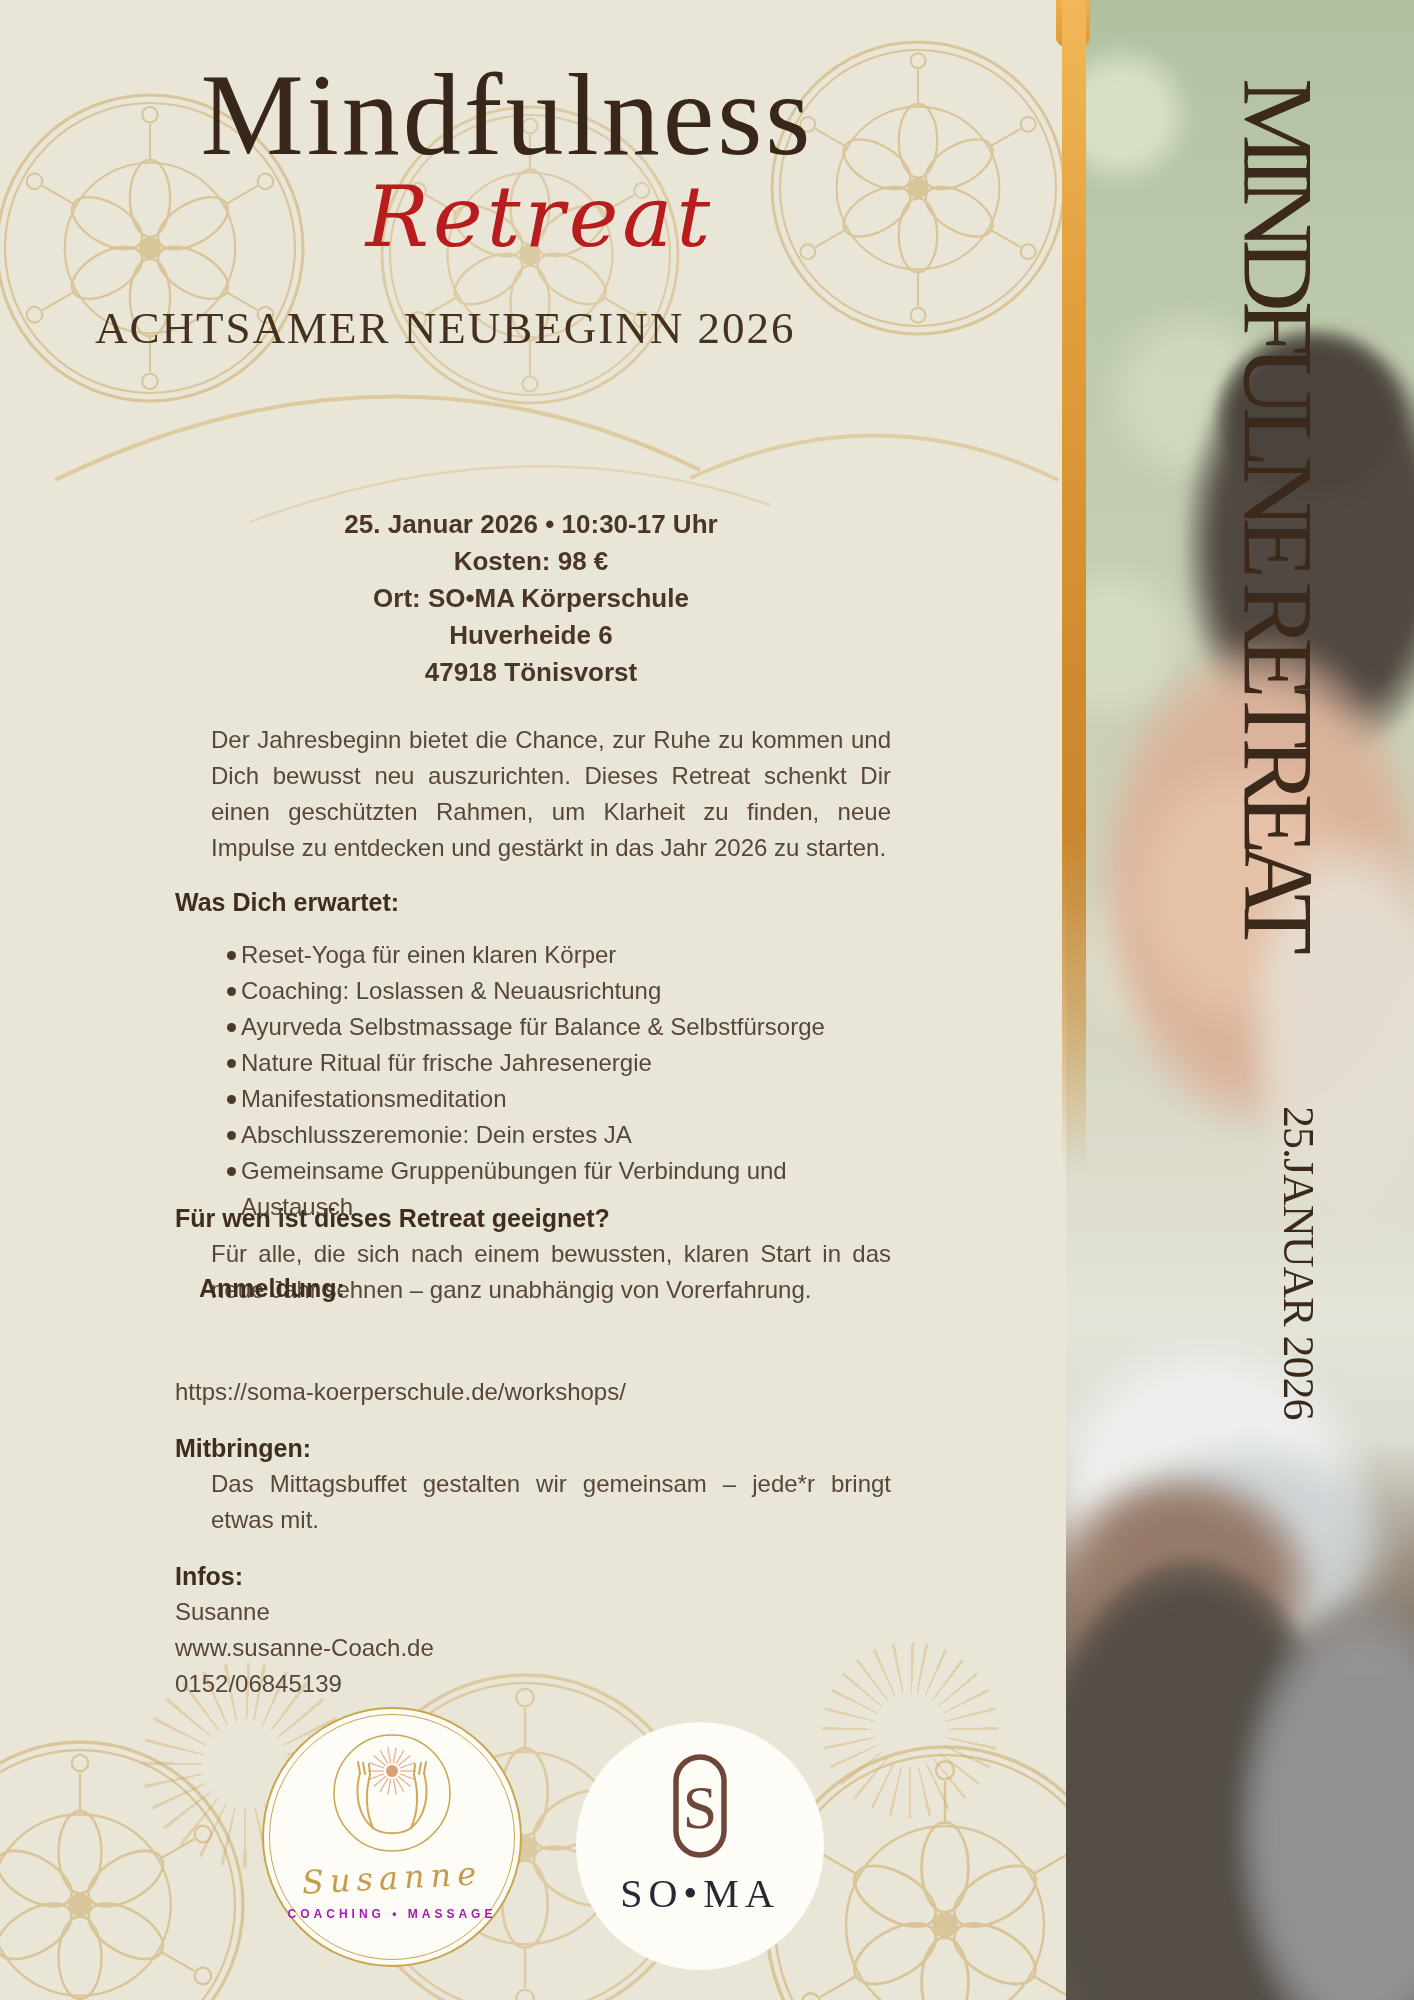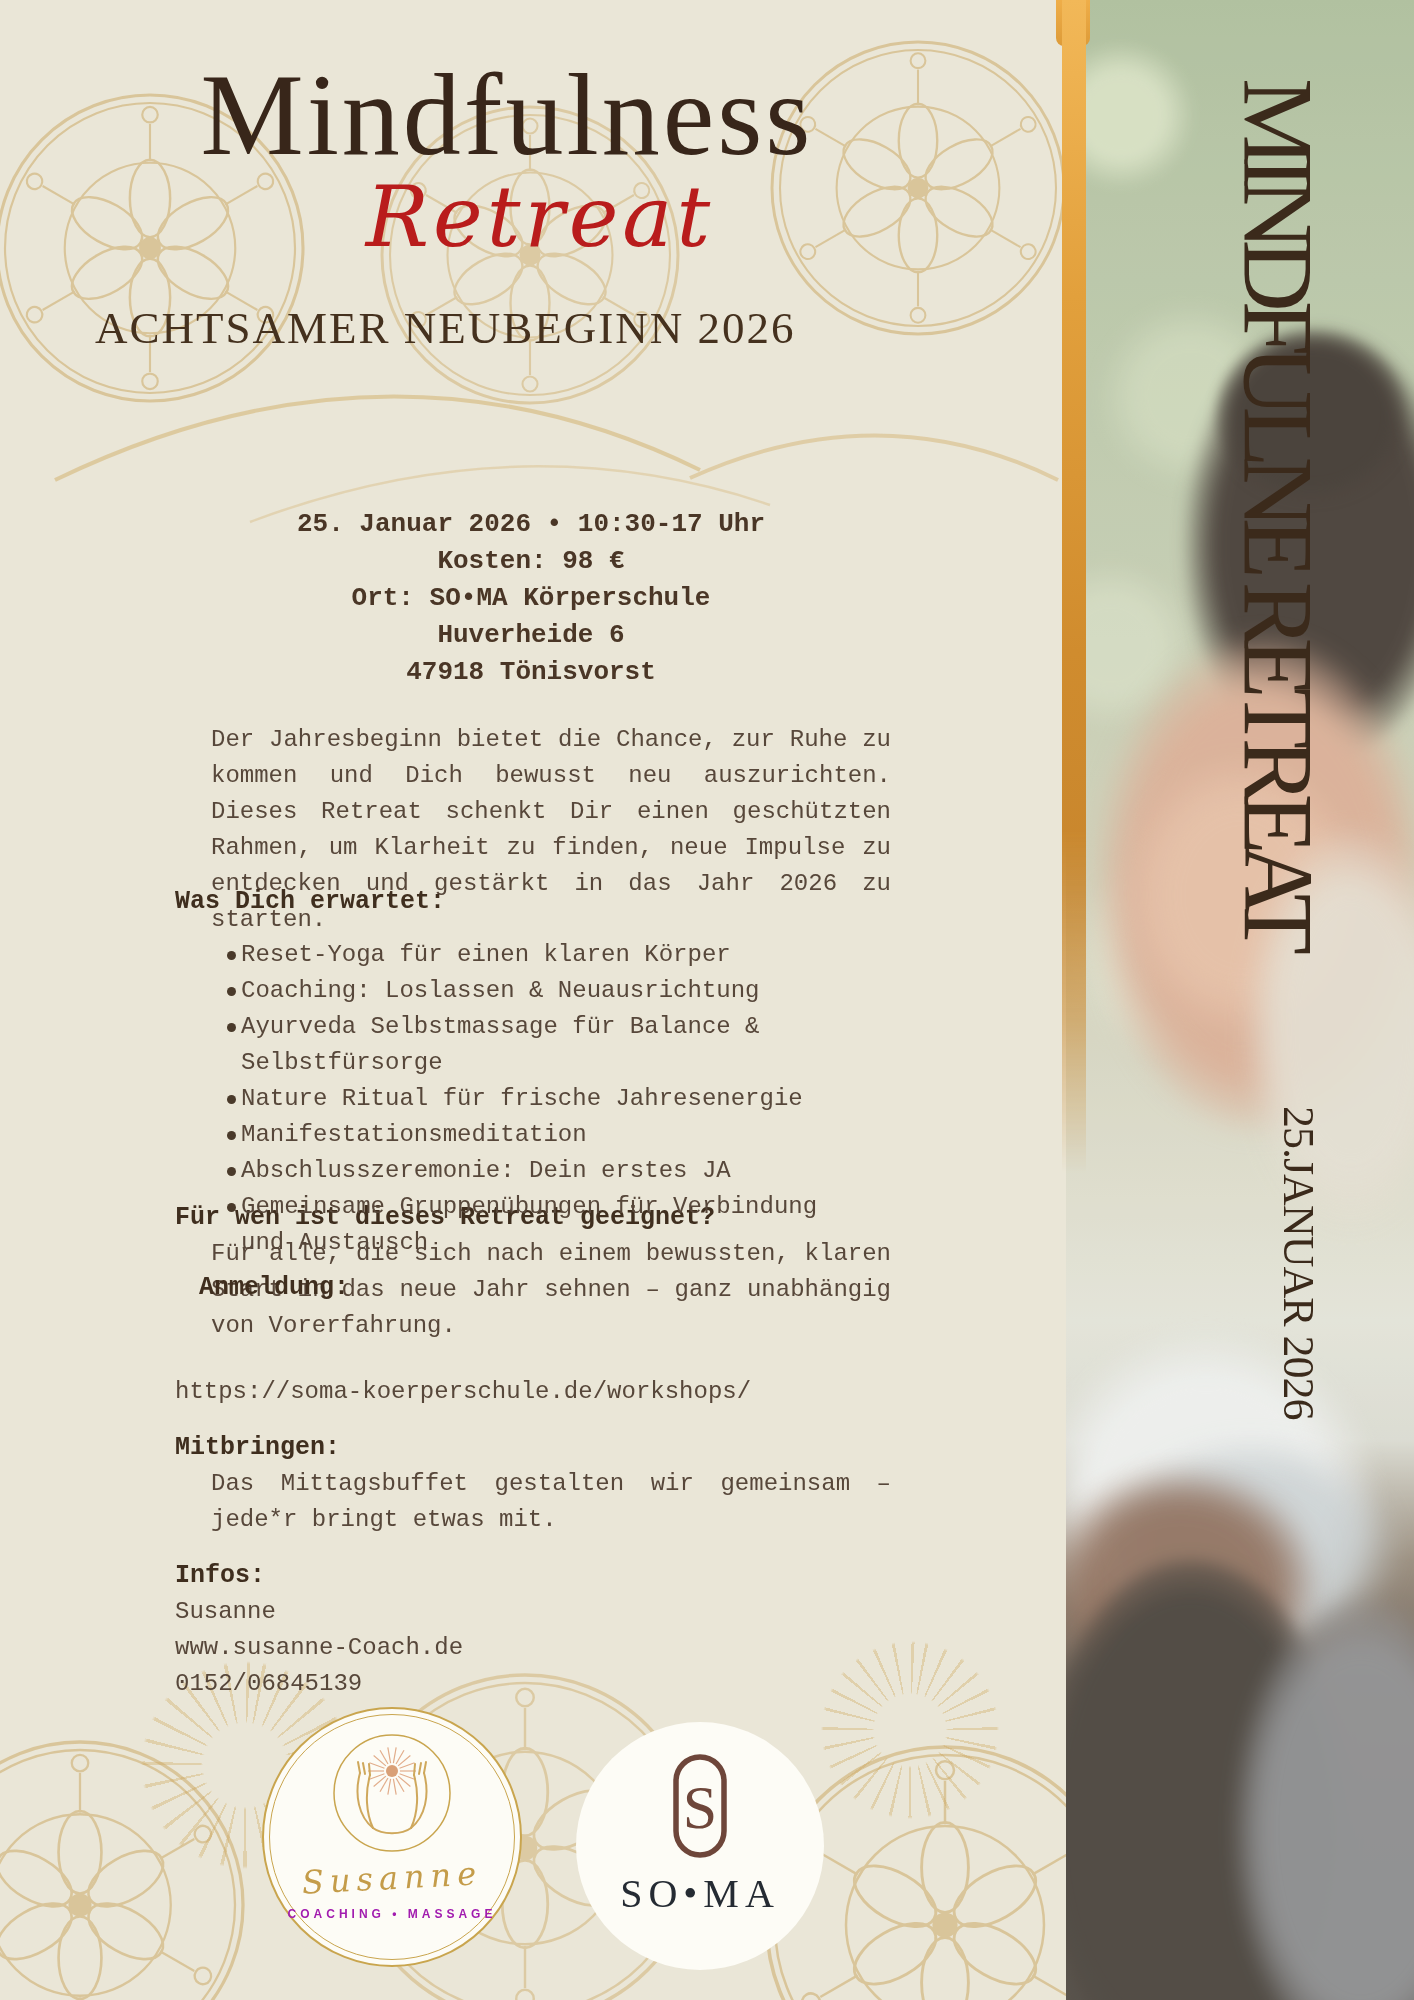--- a/index.html
+++ b/index.html
@@ -6,21 +6,21 @@
   .page{position:relative;width:1414px;height:2000px;background:#eae6d7;overflow:hidden;
         font-family:"Liberation Sans",sans-serif;color:#57473a;}
   
   .ornament{position:absolute;z-index:1;}
   .rays{position:absolute;z-index:1;border-radius:50%;
         background:repeating-conic-gradient(from 10deg,#cfa85c 0deg 2deg,transparent 2deg 13deg);
         -webkit-mask-image:radial-gradient(circle,transparent 28%,#000 30%,#000 68%,transparent 70%);
         mask-image:radial-gradient(circle,transparent 28%,#000 30%,#000 68%,transparent 70%);
         opacity:.35;}
   
-  .abs{position:absolute;z-index:5;font-family:Liberation Mono, monospace;}
+  .abs{position:absolute;z-index:5;}
   .title{left:0;top:52px;width:1014px;text-align:center;
          font-family:"Liberation Serif",serif;font-size:116px;line-height:1.1;
          letter-spacing:3px;color:#38261a;}
   .subtitle{left:0;top:168px;width:1080px;text-align:center;
             font-family:"DejaVu Serif",serif;font-style:italic;font-size:84px;
             letter-spacing:4px;color:#b91c1c;}
   .heading{left:95px;top:302px;font-family:"Liberation Serif",serif;font-size:45px;
            letter-spacing:2px;color:#45311e;}
   .details{left:175px;top:506px;width:712px;text-align:center;font-weight:bold;
            font-size:26px;line-height:37px;color:#4a3626;}

